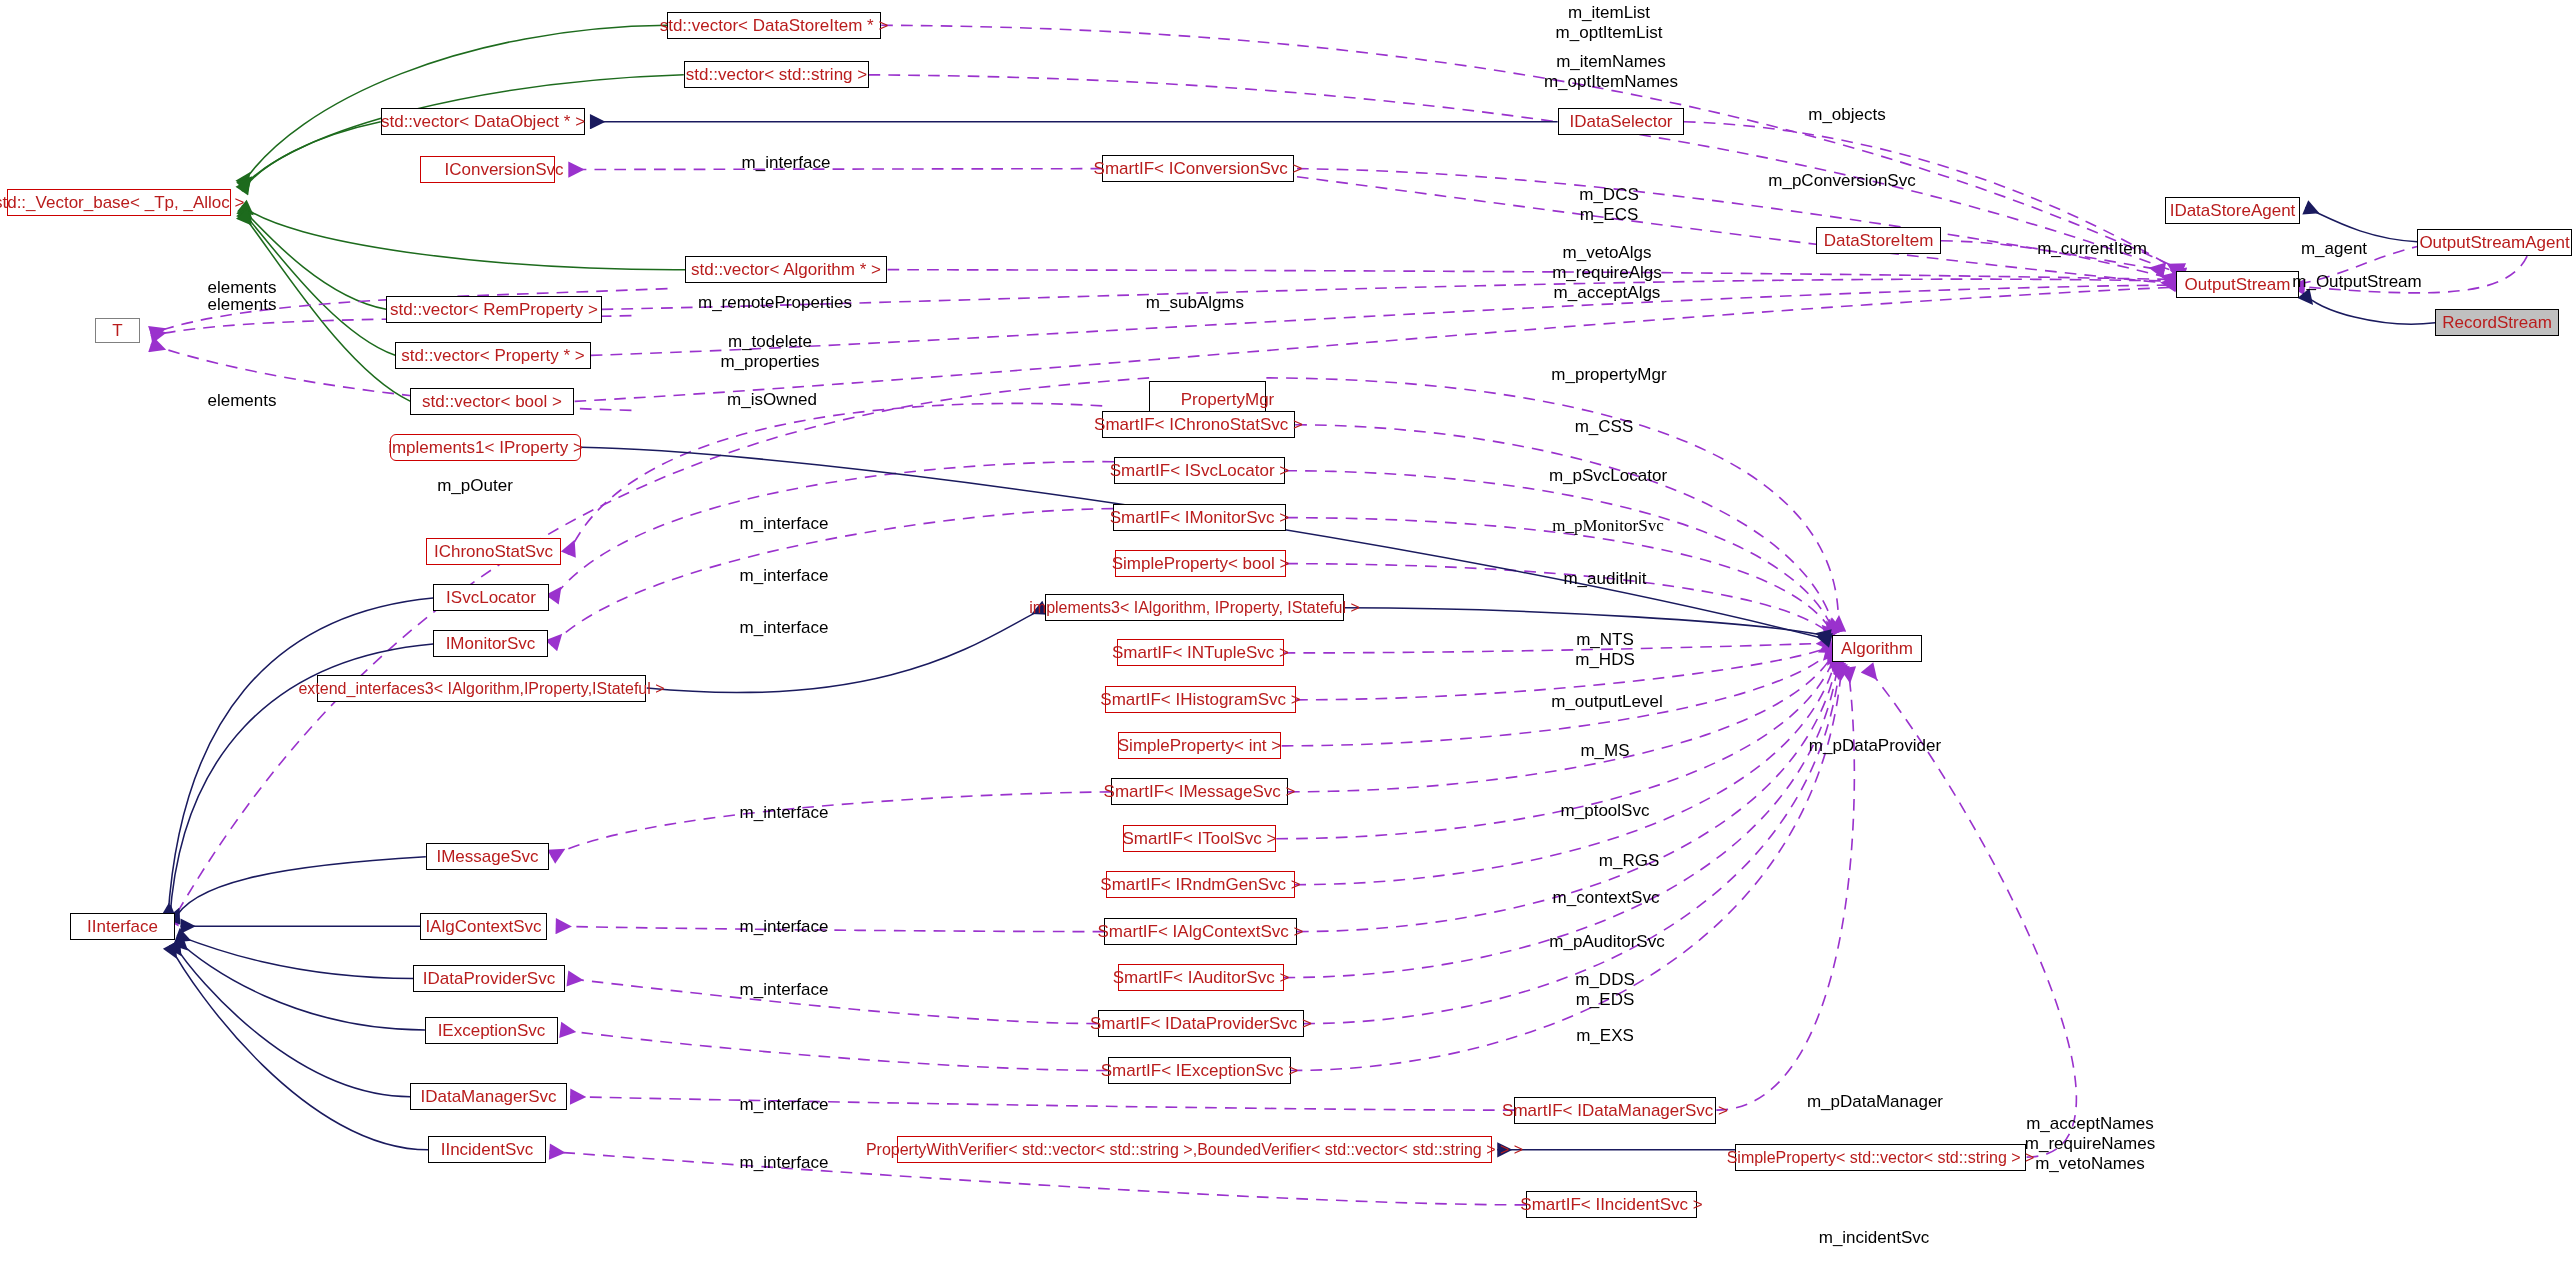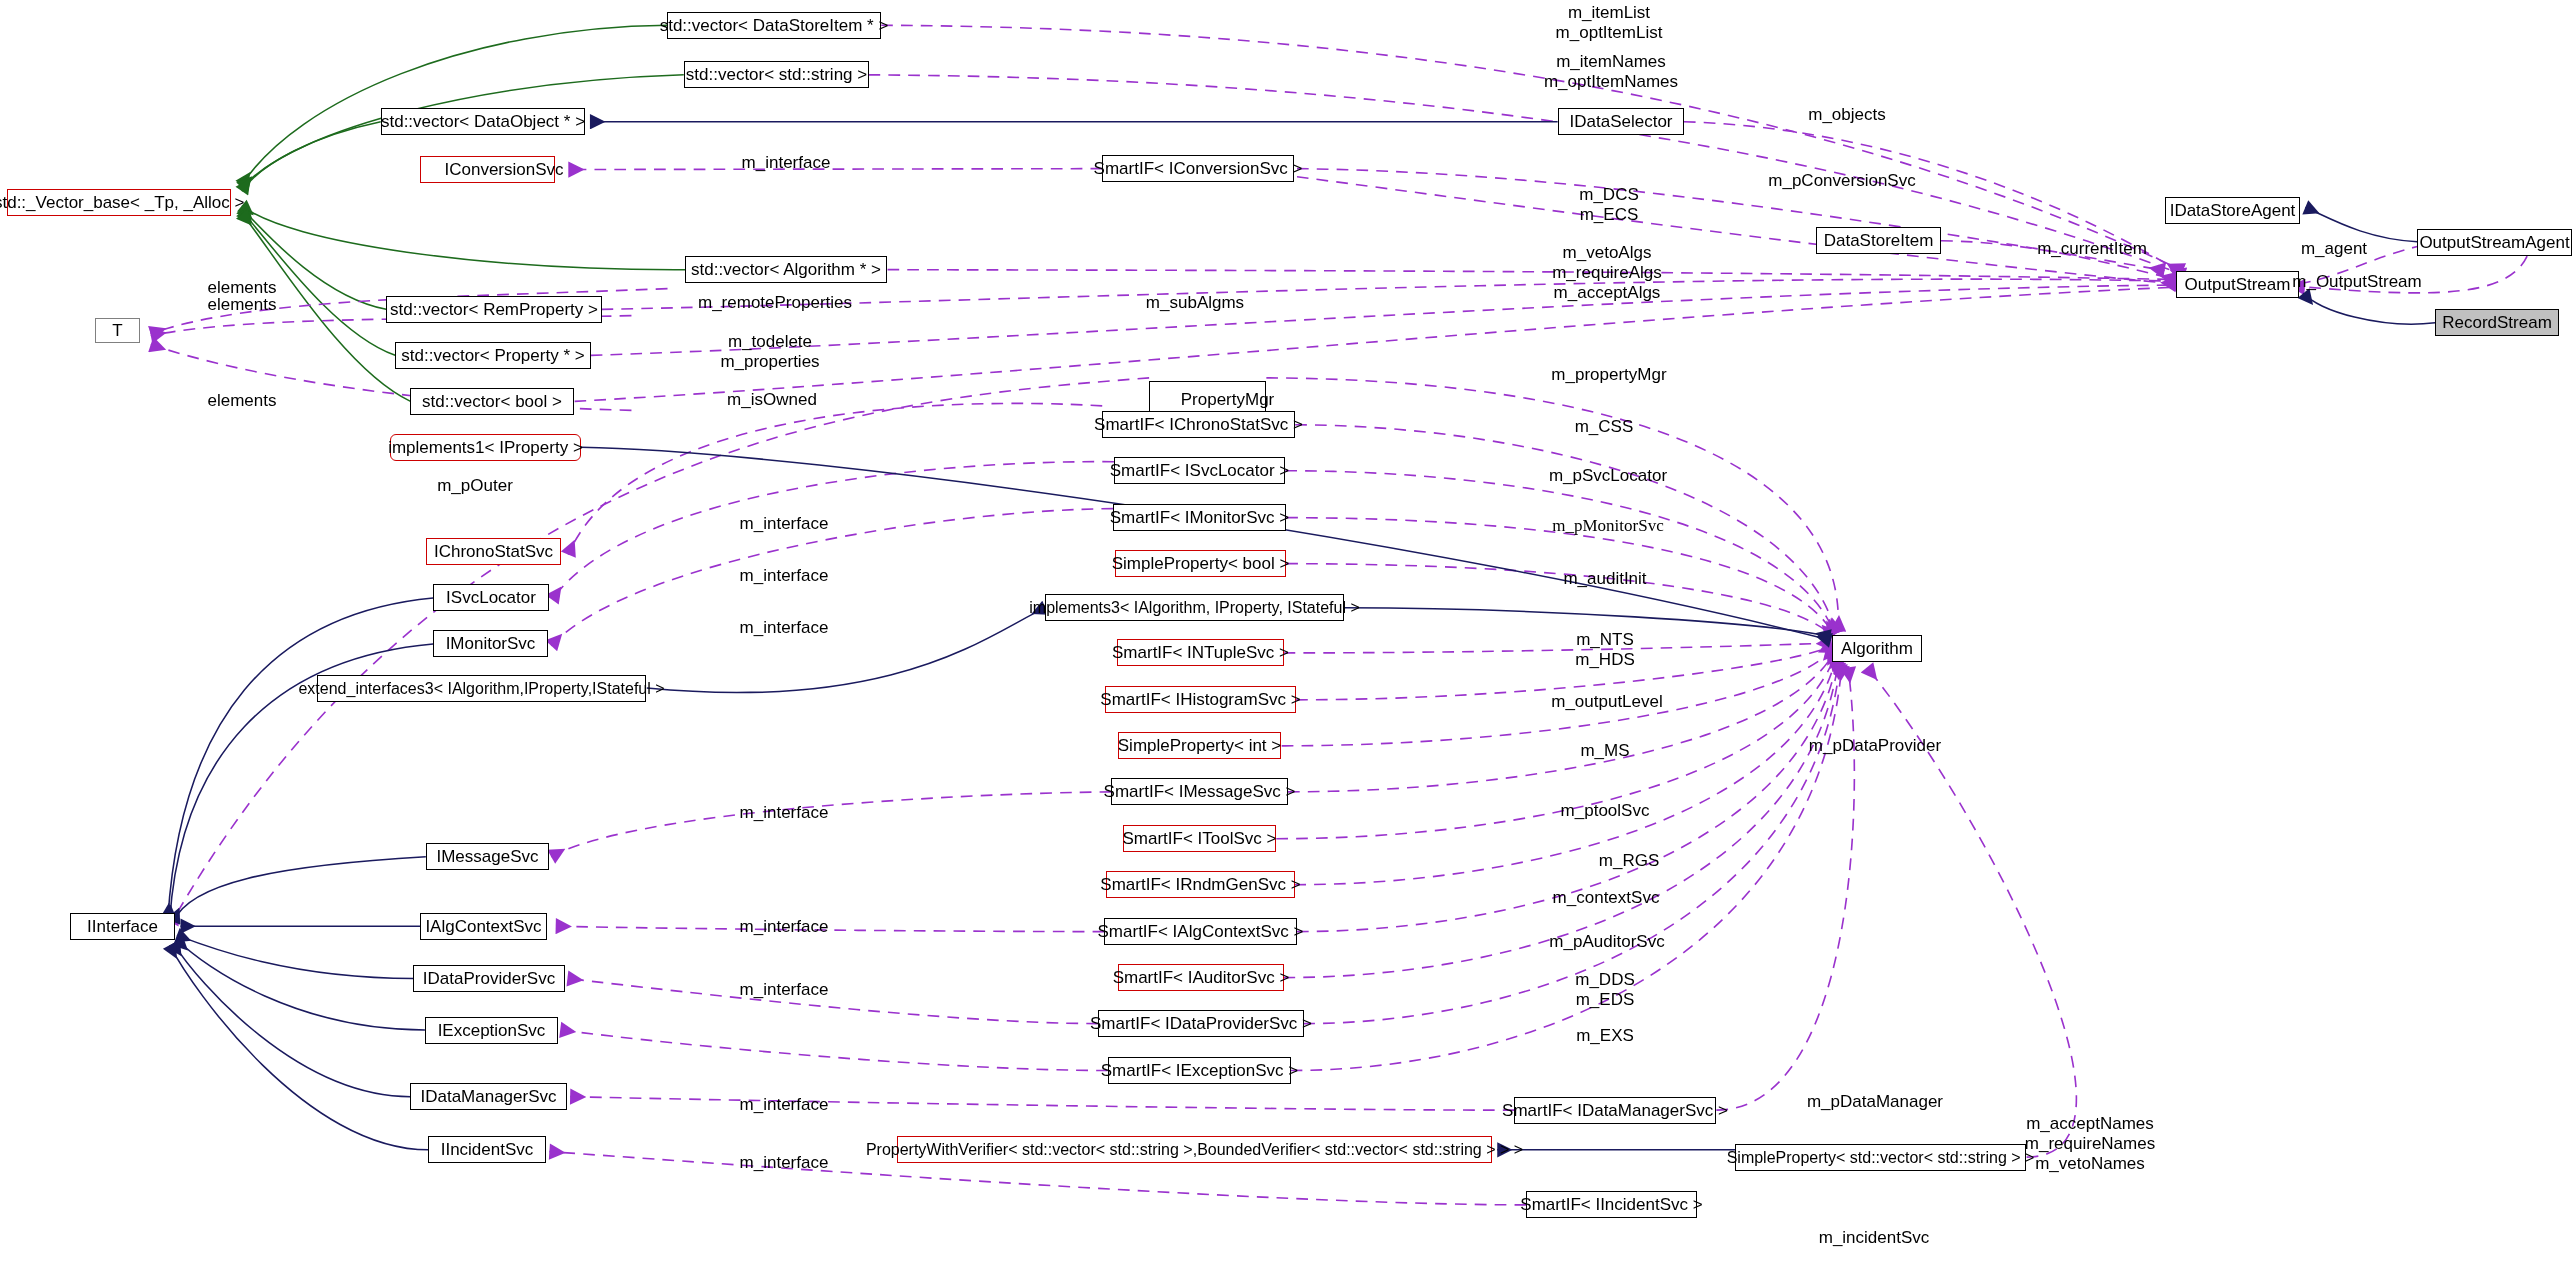--- a/index.html
+++ b/index.html
@@ -1,20 +1,20 @@
 <!DOCTYPE html>
 <html style="font-size:14.4px"><head>
 <meta charset="utf-8">
 <style>
   html,body{margin:0;padding:0;background:#ffffff;}
   body{font-family:"Liberation Sans",sans-serif;}
   #canvas{position:relative;width:2576px;height:1268px;background:#fff;overflow:hidden;}
   svg#edges{position:absolute;left:0;top:0;width:2576px;height:1268px;pointer-events:none;}
   .node{position:absolute;box-sizing:border-box;display:flex;align-items:center;justify-content:center;
-        background:#ffffff;border:1.4px solid #000000;color:#000000;white-space:nowrap;
+        background:#ffffff;border:1.4px solid #000000;color:#b91c1c;white-space:nowrap;
         font-size:17px;line-height:1;padding:0 8px;}
   .node.red{border-color:#cc0000;}
   .node.gray{border-color:#808080;background:#ffffff;}
   .node.filled{background:#c0c0c0;border-color:#000000;}
   .elabel{position:absolute;font-size:17px;color:#000000;white-space:nowrap;line-height:1.18;}
   .elabel.c{transform:translateX(-50%);text-align:center;}
 </style>
 </head>
 <body>
 

